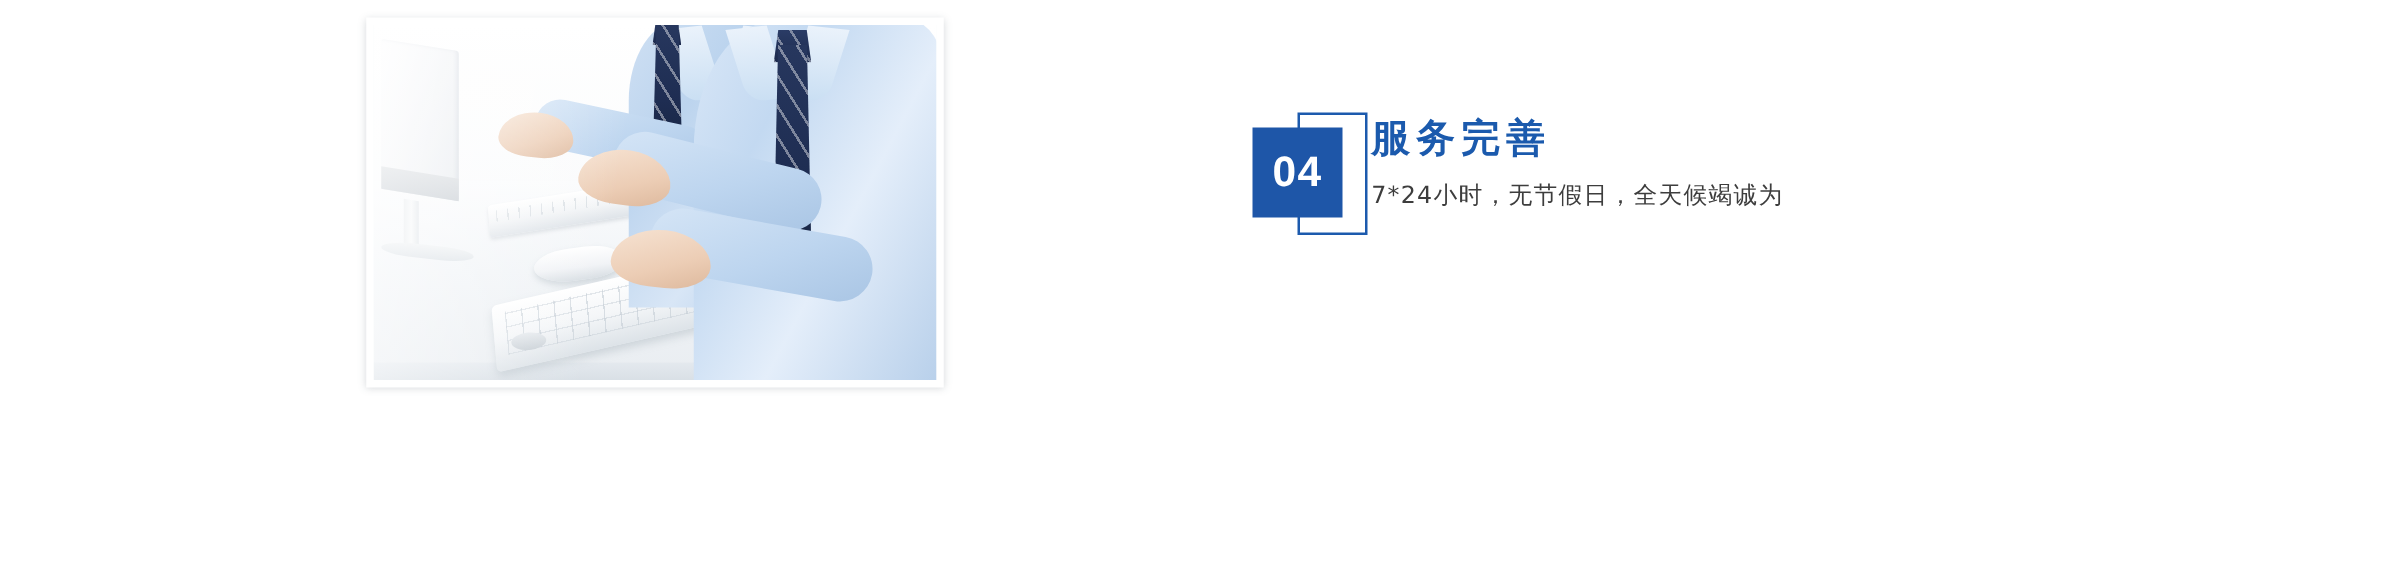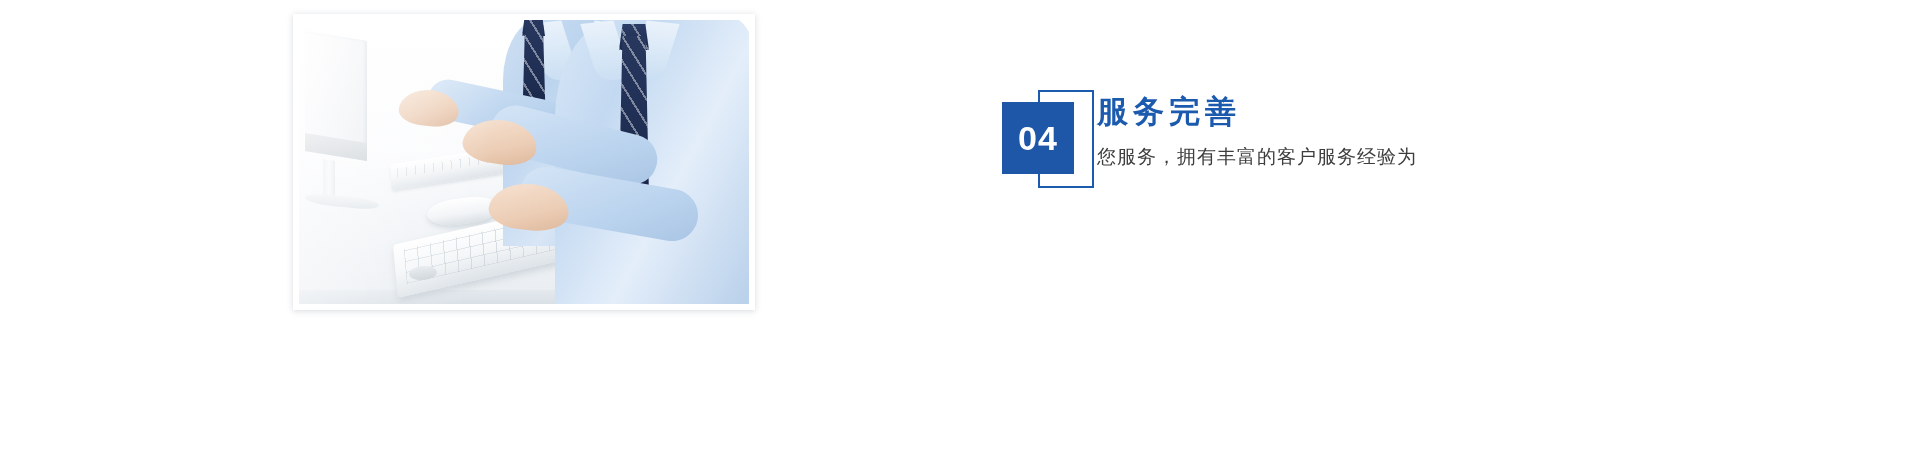--- a/index.html
+++ b/index.html
@@ -412,18 +412,18 @@
 
     <div class="badge">
       <div class="badge-outline"></div>
       <div class="badge-square"></div>
       <div class="badge-num">04</div>
     </div>
 
     <div class="text-col">
       <h2 class="title">服务完善</h2>
       <p class="desc">
-        <span class="desc-line">您服务，拥有丰富的客户服务经验为</span>
+        <span class="desc-line">7*24小时，无节假日，全天候竭诚为</span>
       </p>
     </div>
 
   </div>
 </div>
 
 </body></html>

